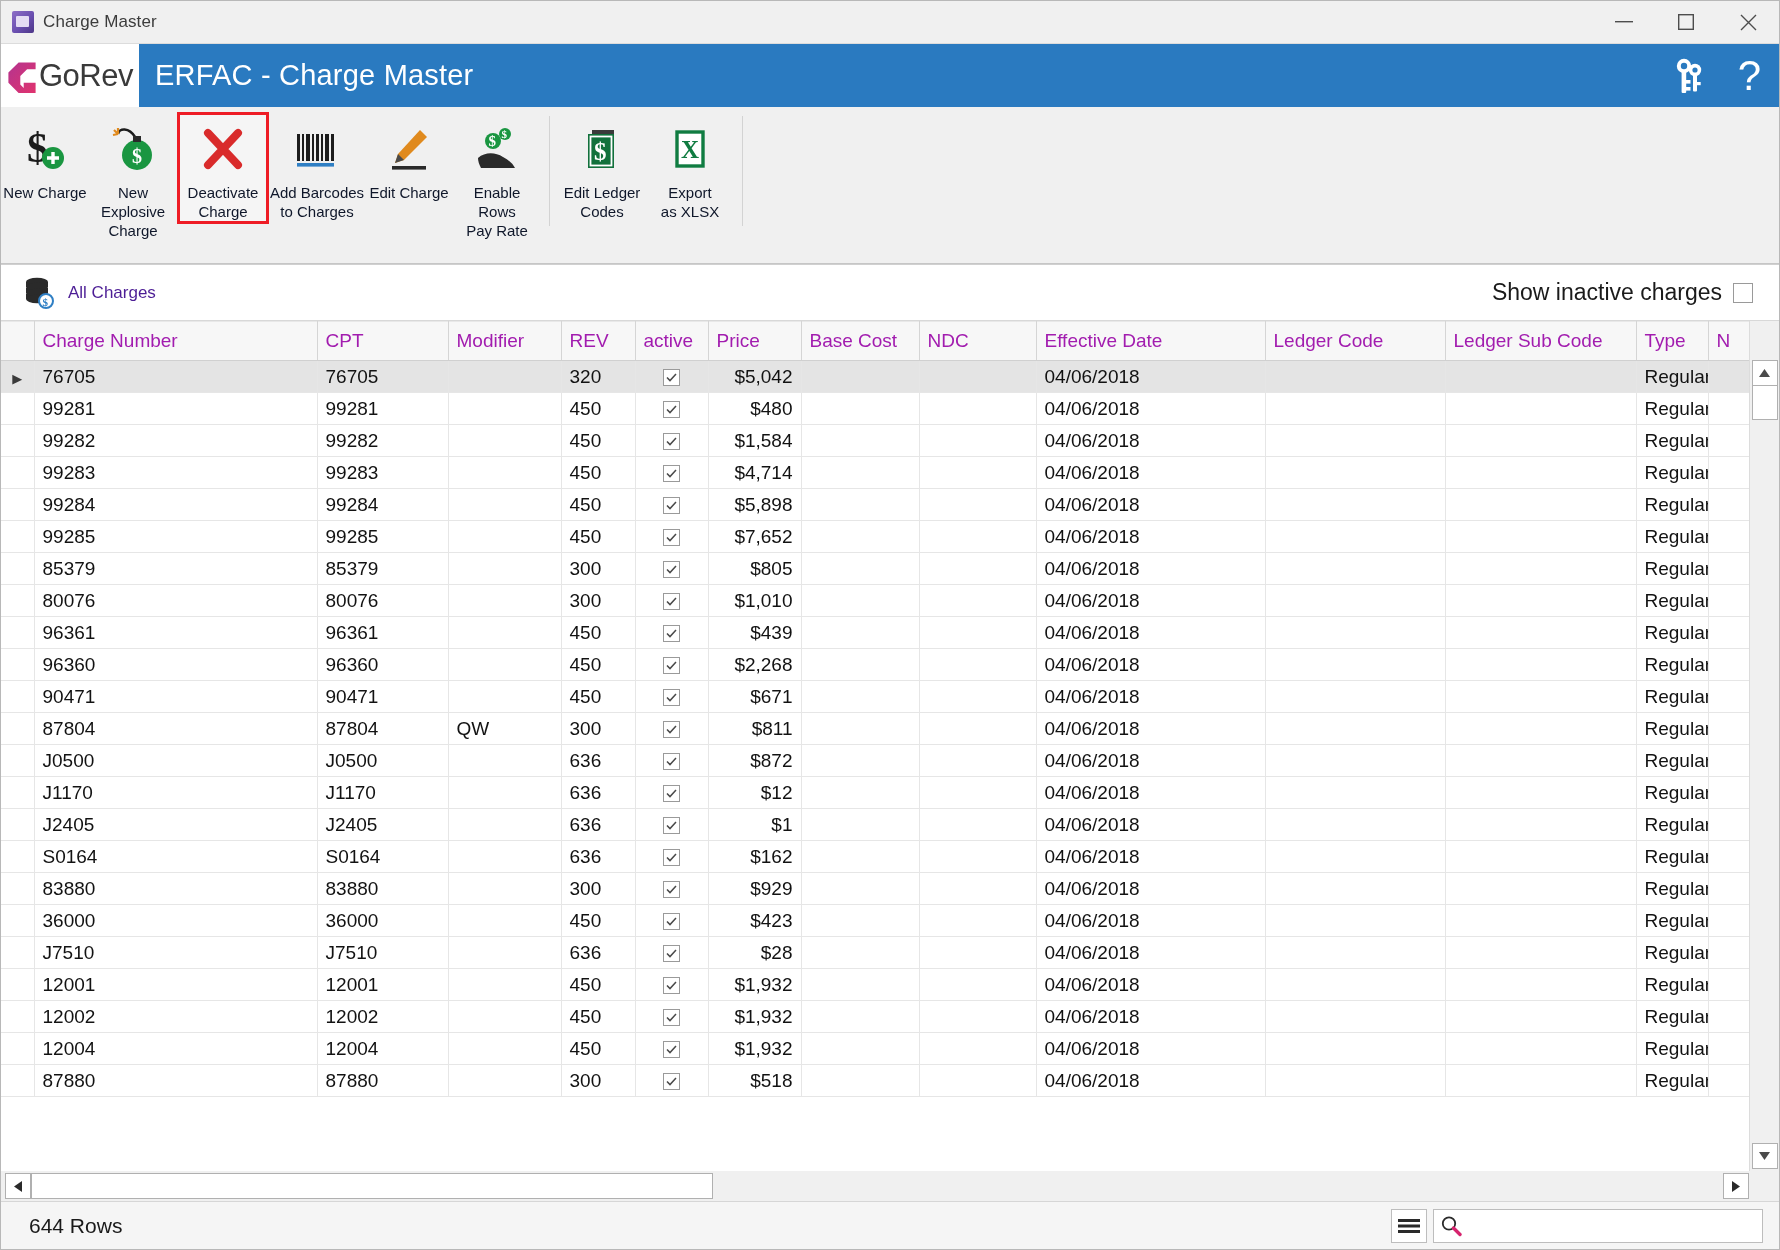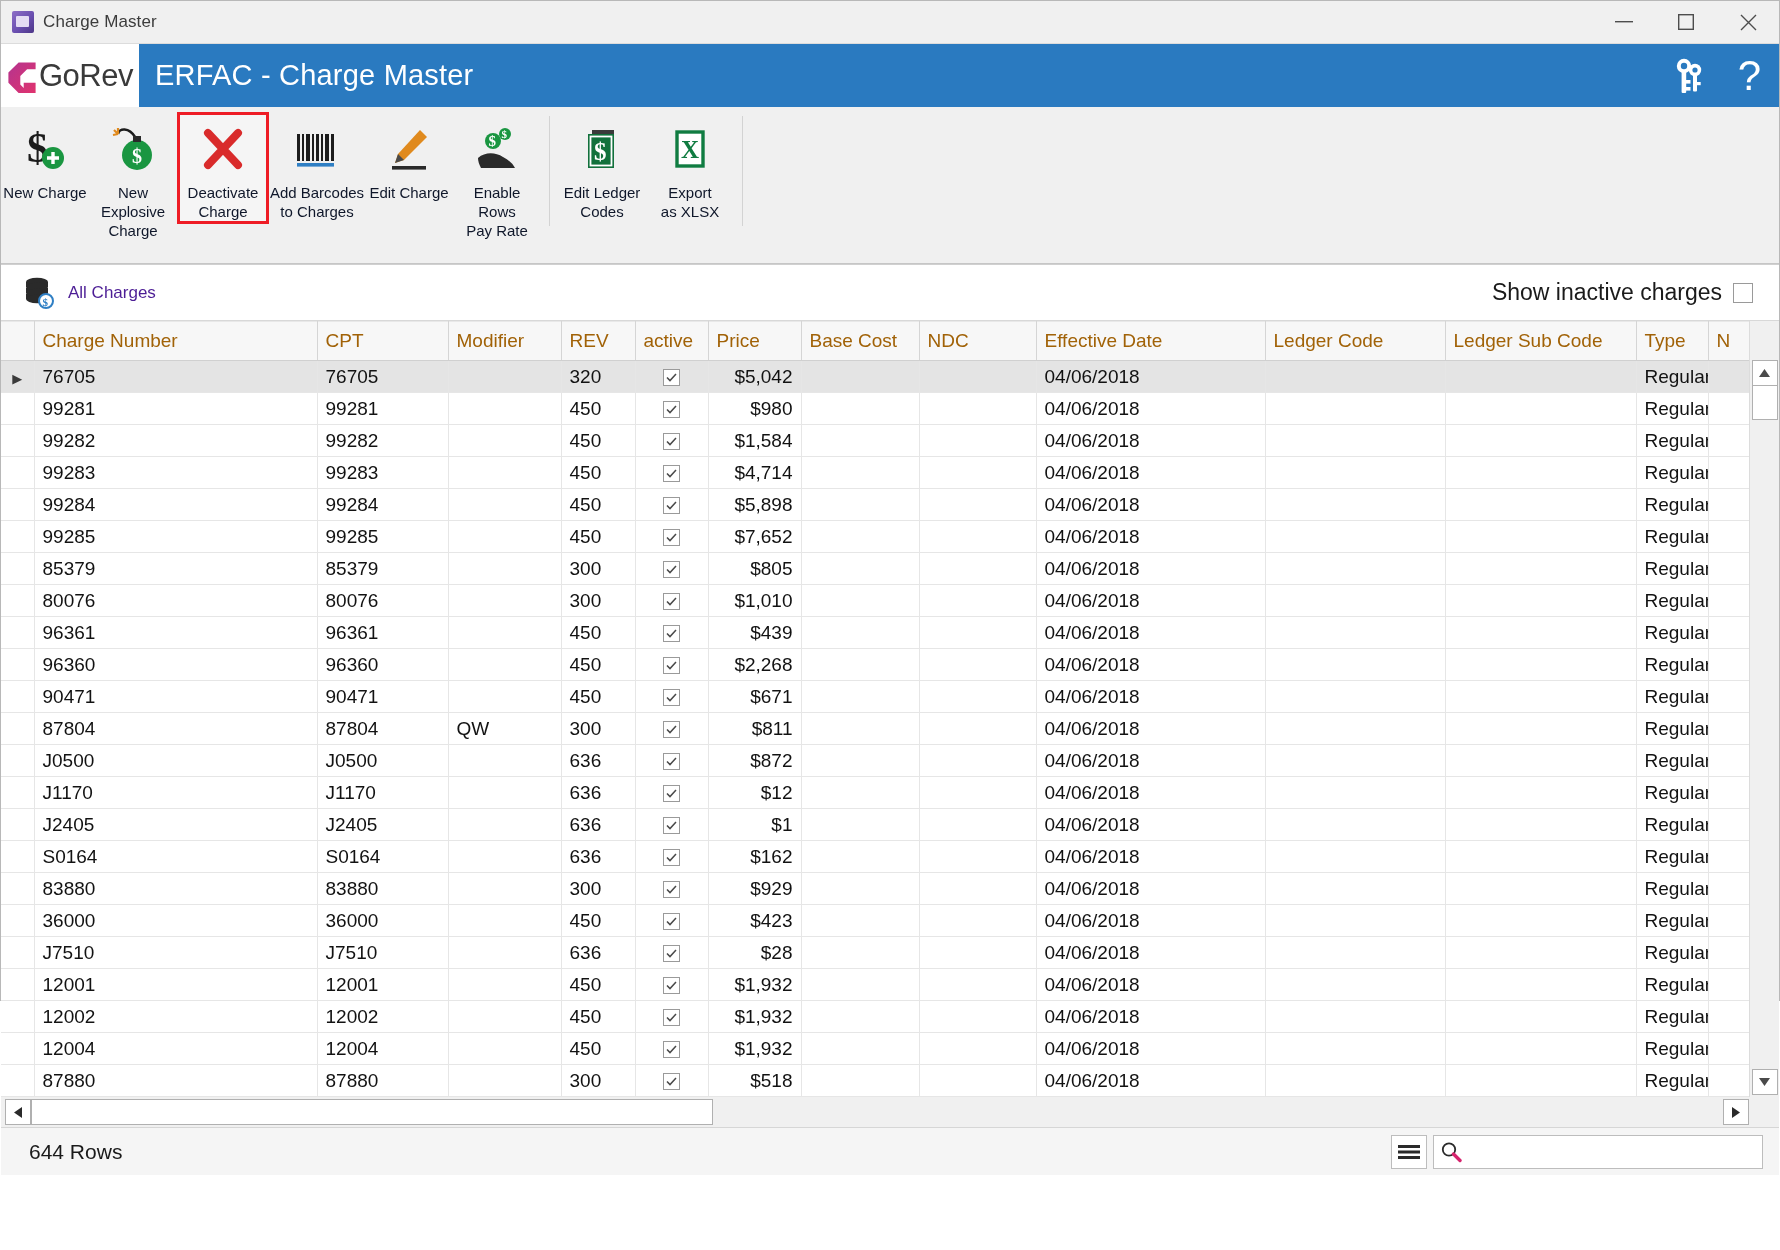--- a/index.html
+++ b/index.html
@@ -3,21 +3,21 @@
 <meta charset="utf-8">
 <style>
   * { box-sizing: border-box; margin: 0; padding: 0; }
   html, body {
     width: 1780px; height: 1250px;
     font-family: "Liberation Sans", sans-serif;
     background: #ffffff;
     overflow: hidden;
   }
   #app {
-    width: 1780px; height: 1001px;
+    width: 1780px; height: 1250px;
     display: flex; flex-direction: column;
     border: 1px solid #b8b8b8;
     background: #f0f0f0;
   }
 
   
   .titlebar {
     height: 43px; flex: 0 0 43px;
     background: #f0f0f0;
     display: flex; align-items: center;
@@ -124,21 +124,21 @@
   .grid-area { flex: 1 1 auto; display: flex; flex-direction: column; min-height: 0; }
   .grid-scroll-row { display: flex; flex: 1 1 auto; min-height: 0; }
   .grid-main { flex: 1 1 auto; display: flex; flex-direction: column; min-width: 0; overflow: hidden; }
 
   table.grid { border-collapse: collapse; width: 100%; table-layout: fixed; }
   table.grid th {
     background: #f7f7f7;
     border-right: 1px solid #d5d5d5;
     border-bottom: 1px solid #d0d0d0;
     border-top: 1px solid #e8e8e8;
-    font-weight: normal; font-size: 19px; color: #a16207;
+    font-weight: normal; font-size: 19px; color: #a21caf;
     text-align: left; padding: 6px 8px; height: 39px;
     white-space: nowrap; overflow: hidden;
   }
   table.grid td {
     border-right: 1px solid #e6e6e6;
     border-bottom: 1px solid #e6e6e6;
     font-size: 19px; color: #121212;
     padding: 4px 8px; height: 32px;
     white-space: nowrap; overflow: hidden;
     background: #fff;
@@ -476,21 +476,21 @@
                   <td class="rowhdr"></td>
                   <td>99281</td>
                   <td>99281</td>
                   <td></td>
                   <td>450</td>
                   <td class="ctr"><span class="cellchk">
                       <svg width="11" height="9" viewBox="0 0 11 9">
                         <path d="M1 4.4 L4 7.6 L10 1" stroke="#4a4a4a" stroke-width="1.5" fill="none"></path>
                       </svg>
                     </span></td>
-                  <td class="num">$980</td>
+                  <td class="num">$480</td>
                   <td></td>
                   <td></td>
                   <td>04/06/2018</td>
                   <td></td>
                   <td></td>
                   <td>Regular</td>
                   <td></td>
                 </tr>
                 <tr>
                   <td class="rowhdr"></td>

